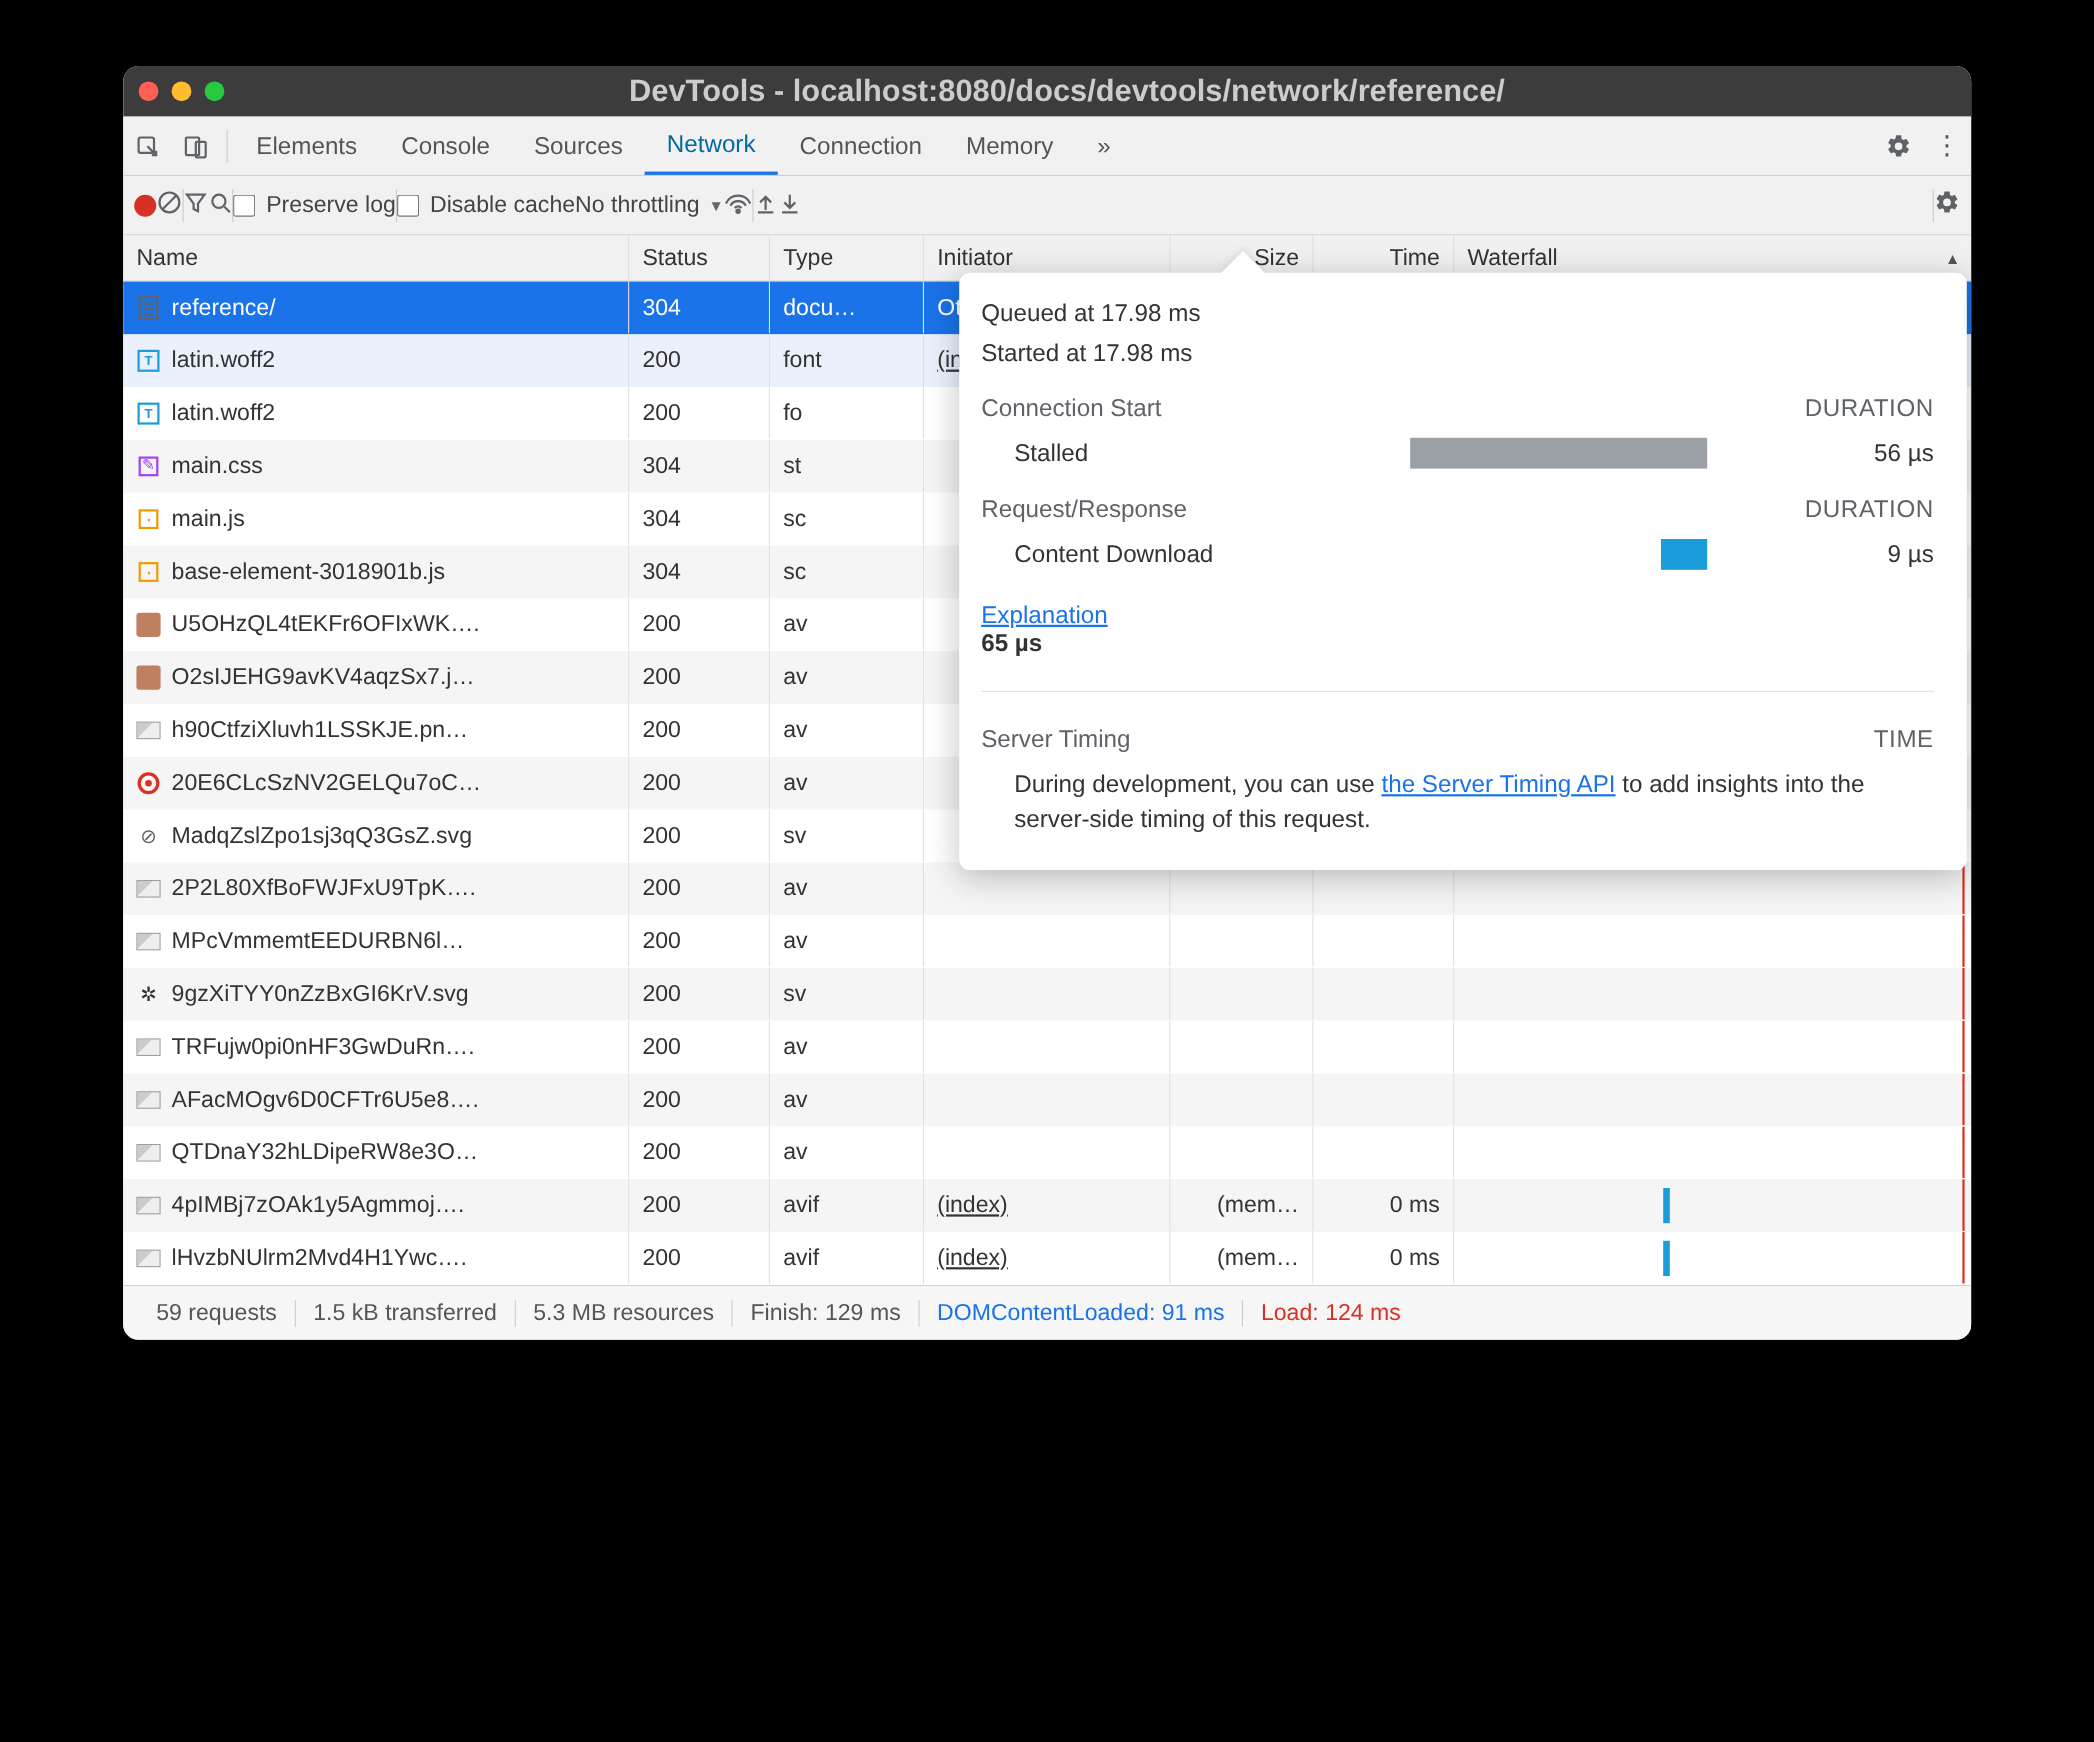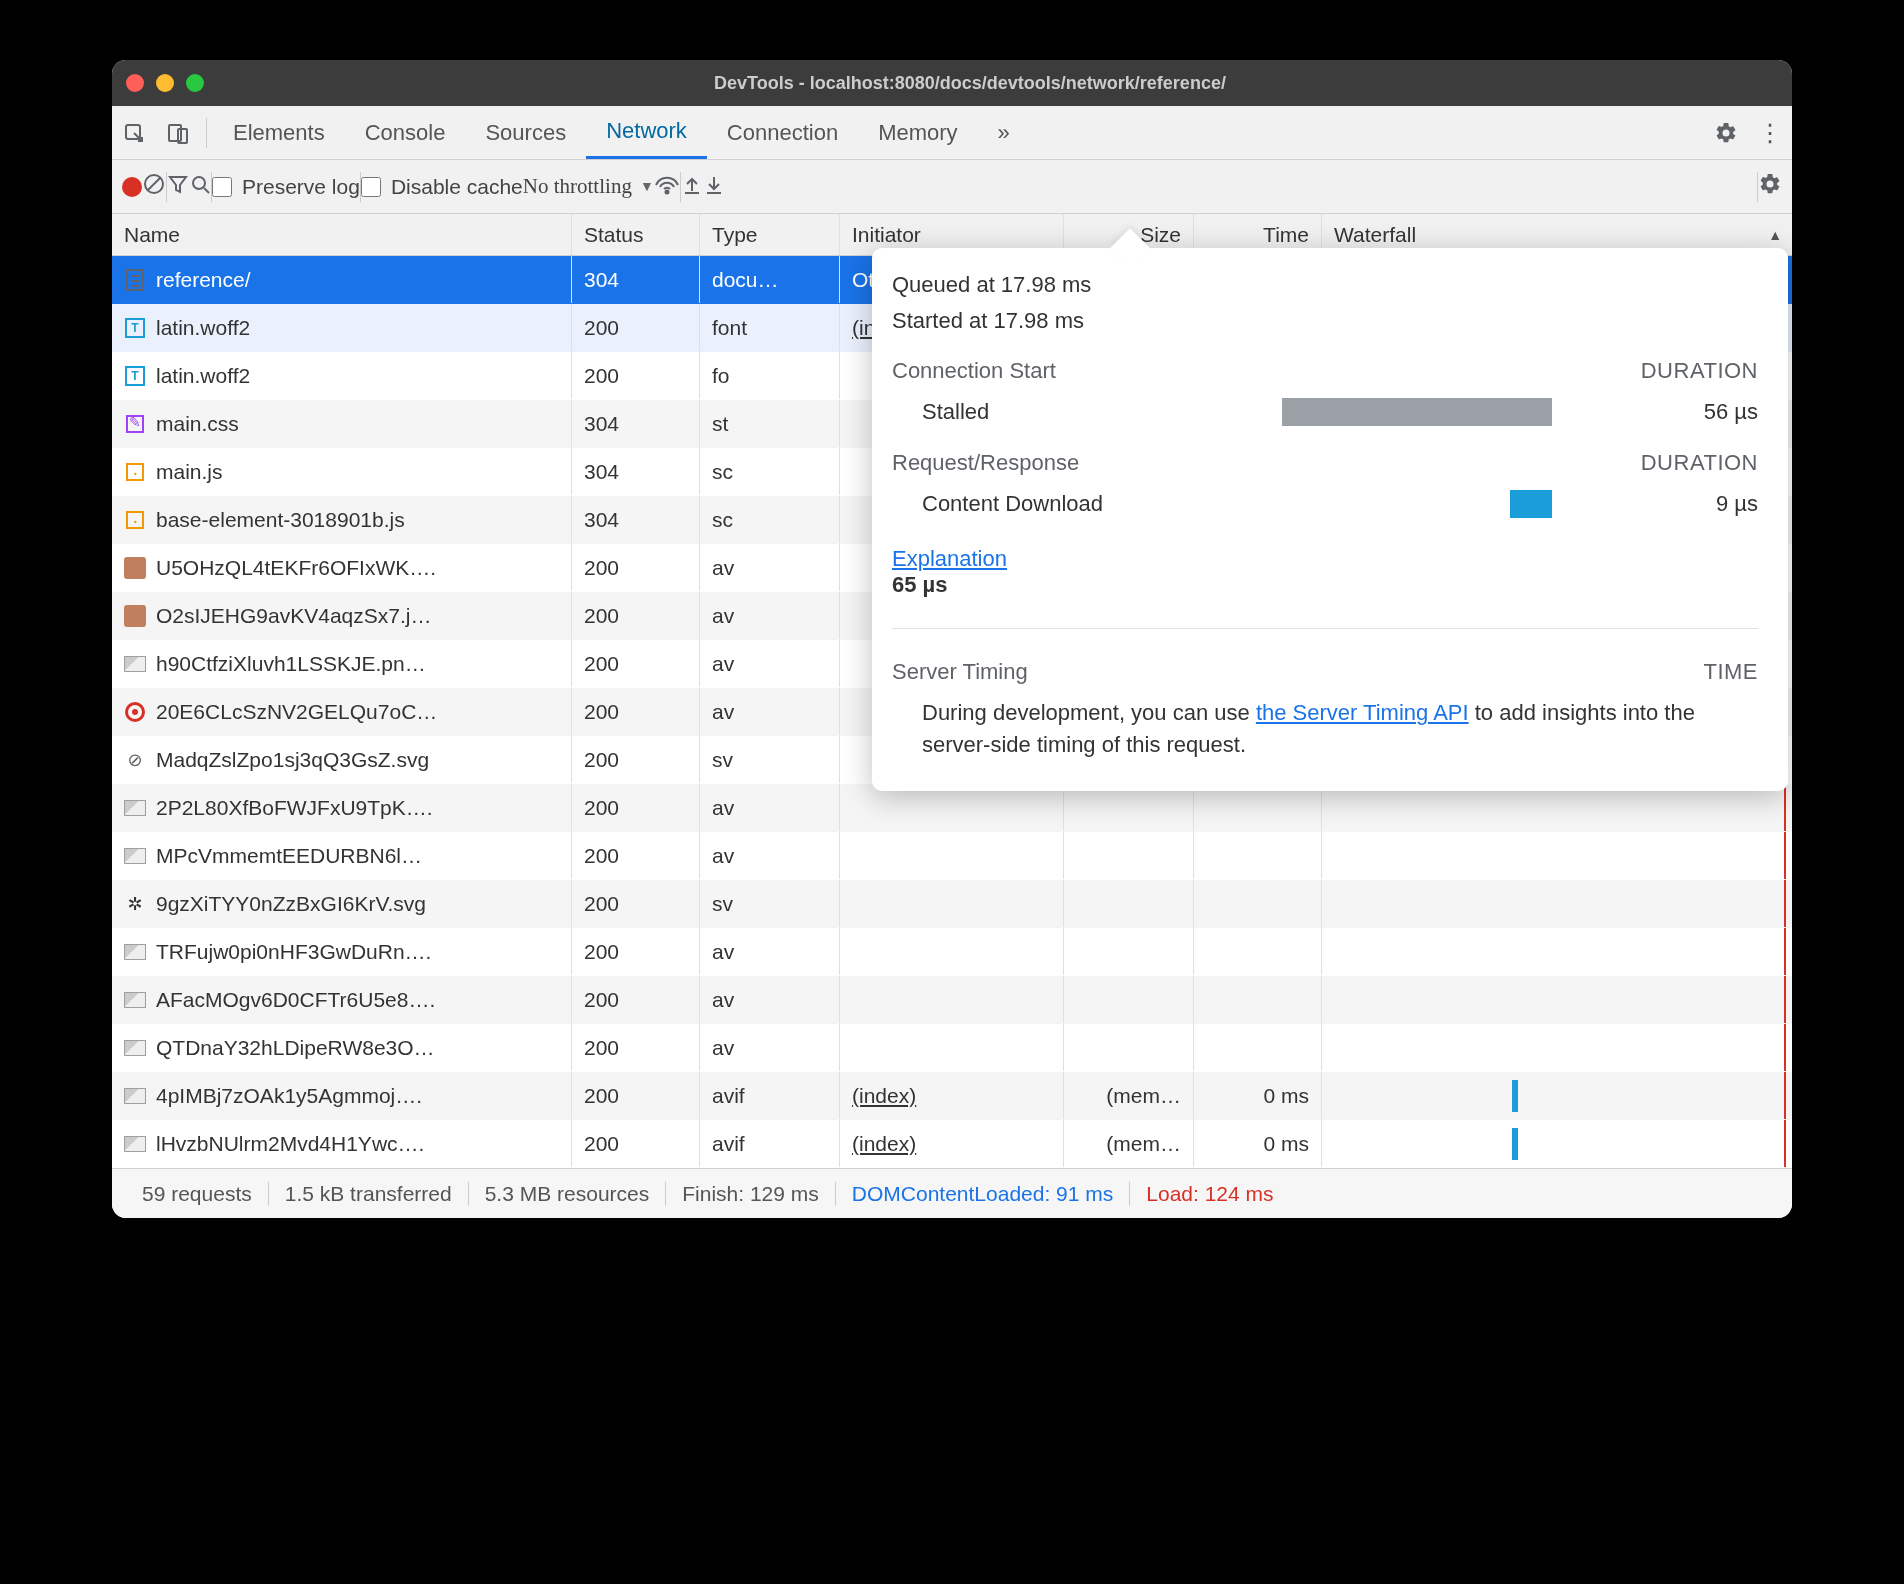--- a/index.html
+++ b/index.html
@@ -24,21 +24,21 @@
     position: relative;
   }
   
   .titlebar {
     background: #3c3c3c;
     color: #ccc;
     height: 46px;
     display: flex;
     align-items: center;
     padding: 0 14px;
-    font-size: 18px;
+    font-size: 28px;
     font-weight: 600;
   }
   .traffic {
     display: flex;
     gap: 12px;
     margin-right: 18px;
   }
   .dot { width: 18px; height: 18px; border-radius: 50%; }
   .dot.red { background: #ff5f57; }
   .dot.yellow { background: #febc2e; }
@@ -88,21 +88,21 @@
     background: #f1f1f1;
     padding: 0 10px;
     gap: 0;
     font-size: 21px;
     color: #444;
   }
   .rec { width: 20px; height: 20px; border-radius: 50%; background: #d93025; }
   .toolbar .sep2 { width: 1px; height: 30px; background: #ccc; }
   .cbwrap { display: flex; align-items: center; gap: 10px; }
   .cbwrap input { width: 20px; height: 20px; }
-  .throttling { display: flex; align-items: center; gap: 8px; font-family: Liberation Serif, serif; }
+  .throttling { display: flex; align-items: center; gap: 8px; }
   .throttling .arrow { font-size: 14px; color: #666; }
 
   
   .thead {
     display: flex;
     background: #f1f1f1;
     border-bottom: 1px solid #d0d0d0;
     height: 42px;
     font-size: 21px;
     color: #333;

